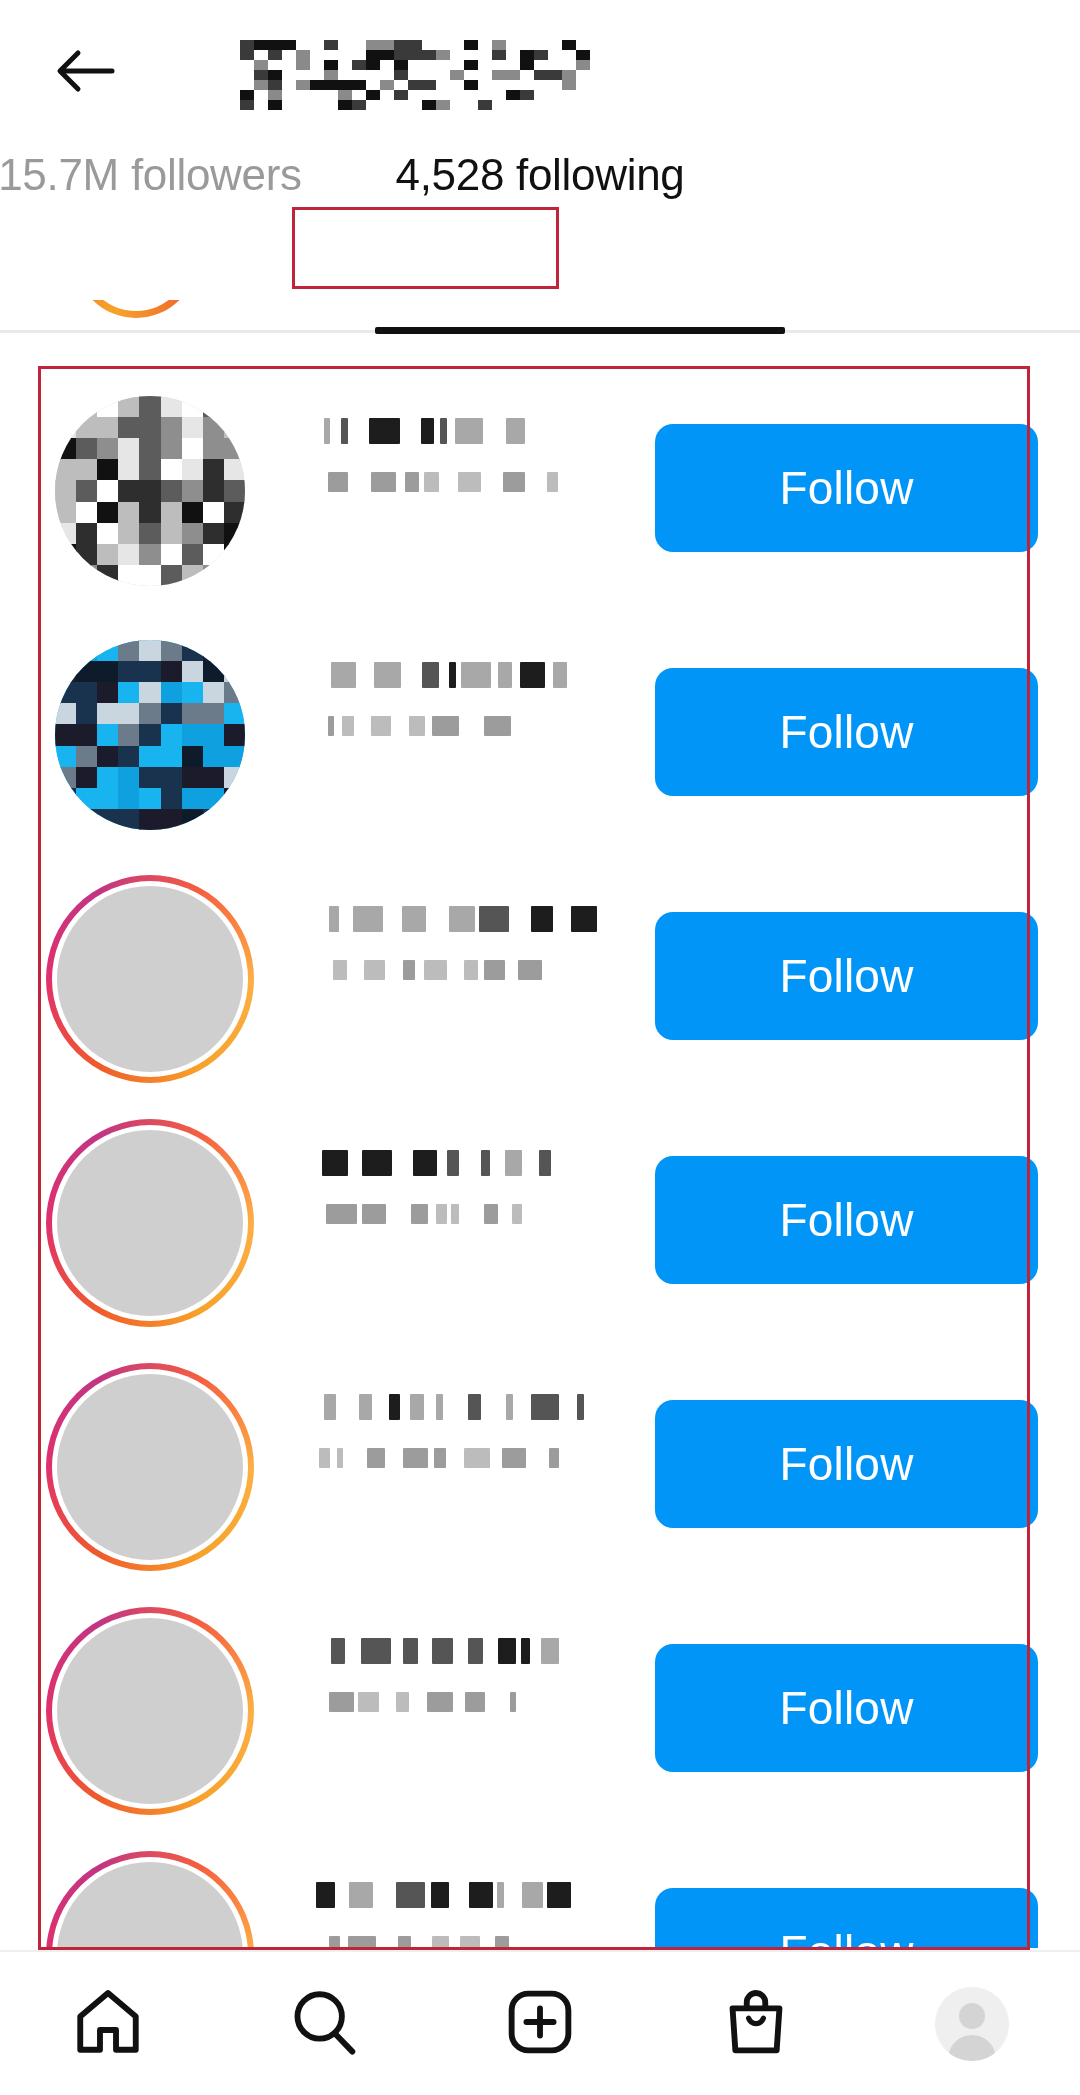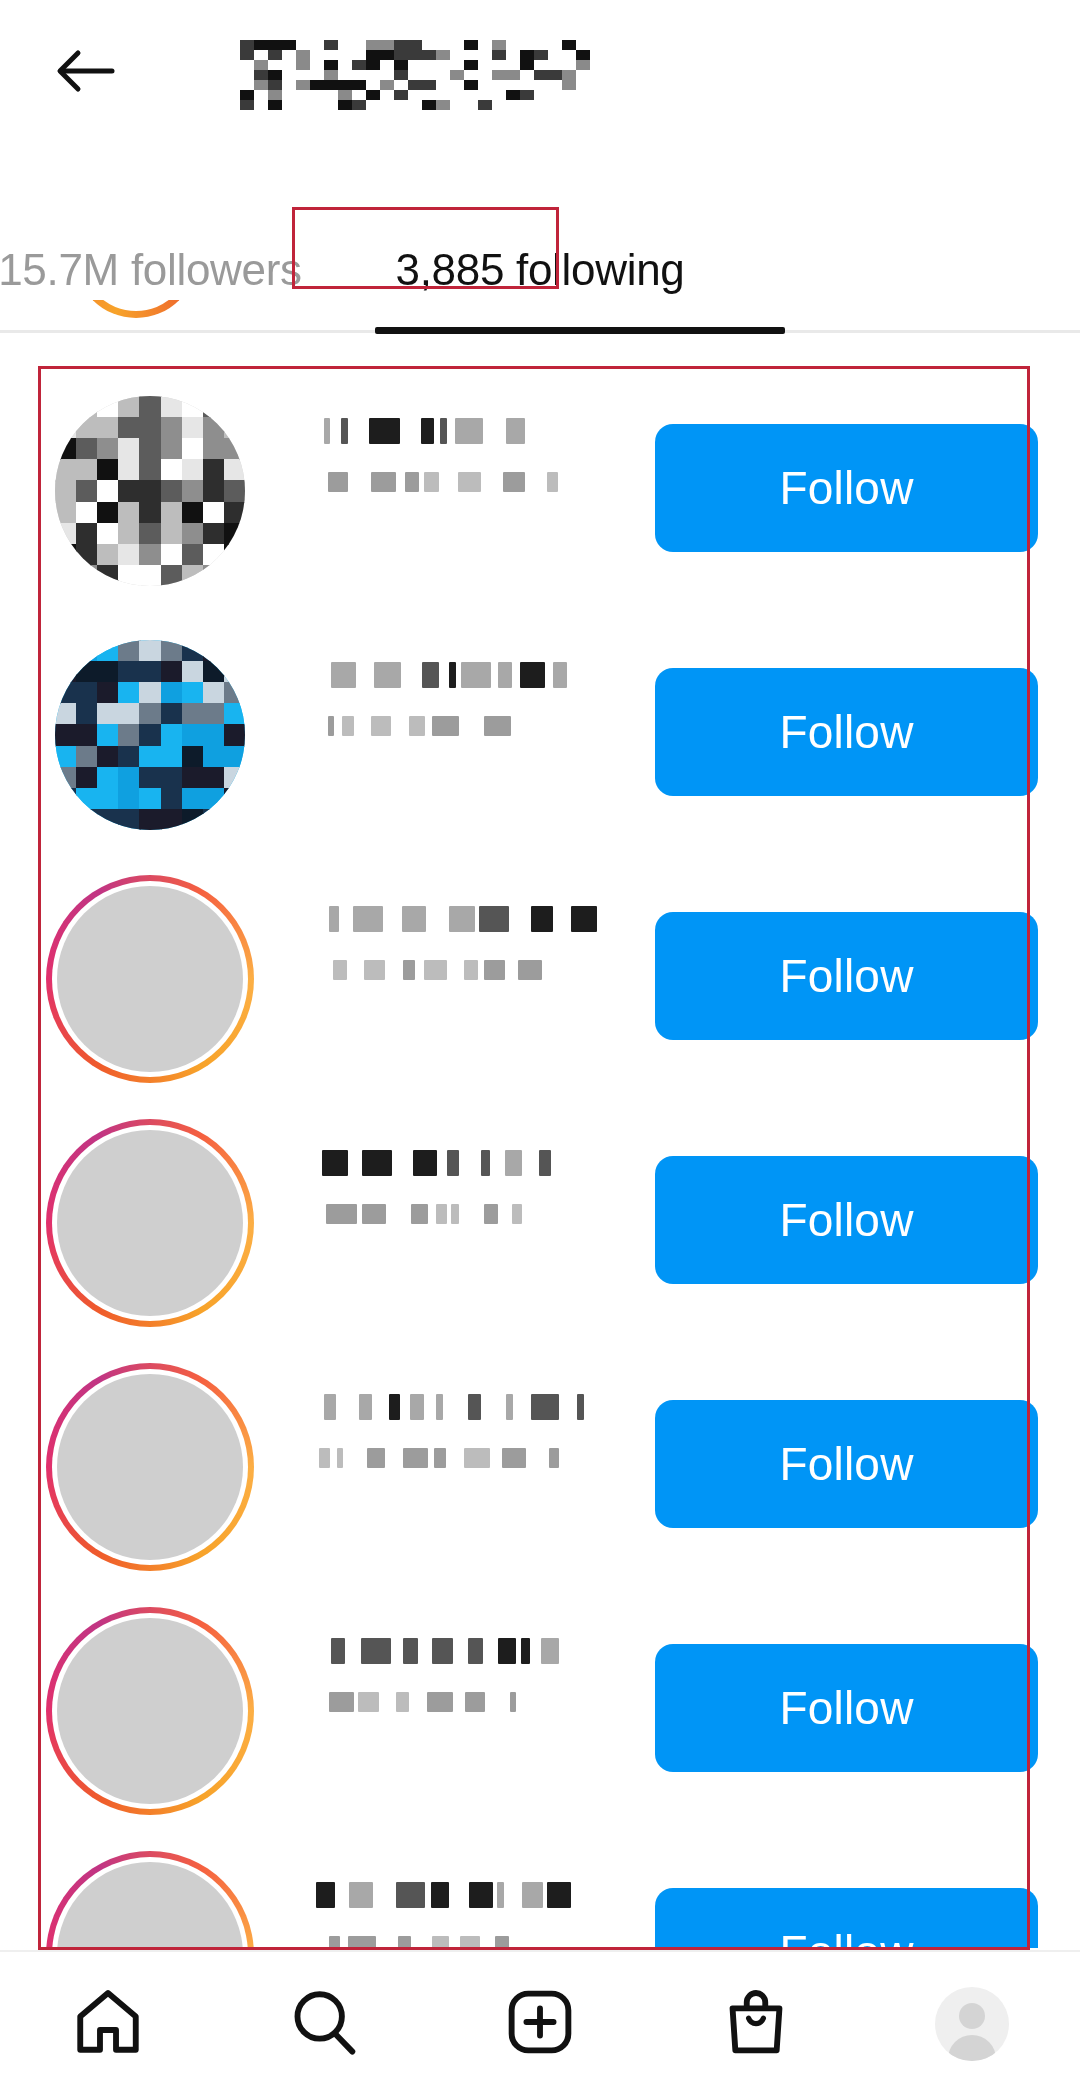--- a/index.html
+++ b/index.html
@@ -32,21 +32,21 @@
   .redact i {
     position:absolute; display:block; background:#111;
   }
 
   
   .tabs {
     position:absolute; left:0; top:150px; width:1080px; height:185px;
   }
   .tab {
     position:absolute; top:0; height:145px;
-    display:flex; align-items:flex-end; justify-content:center;
+    display:flex; align-items:flex-start; justify-content:center;
     font-size:44px; color:#9a9a9a; letter-spacing:-0.3px;
     cursor:pointer; white-space:nowrap;
   }
   .tab.t0 { left:0px;   width:300px; }
   .tab.t1 { left:300px; width:480px; color:#111; font-weight:400; }
   .tab.t2 { left:780px; width:300px; }
   .tab-underline {
     position:absolute; left:375px; top:327px; width:410px; height:7px;
     background:#111; border-radius:2px;
   }
@@ -241,21 +241,21 @@
           <i style="left: 238px; top: 60px; width: 14px; height: 10px; background: rgb(58, 58, 58);"></i>
         </span>
     </div>
   </div>
 
   <div class="tabs">
     <div class="tab t0">
       <span>15.7M followers</span>
     </div>
     <div class="tab t1">
-      <span>3,885 following</span>
+      <span>4,528 following</span>
     </div>
   </div>
   <div class="tabs-divider"></div>
   <div class="tab-underline"></div>
 
   <div class="top-partial">
     <div class="ring"></div>
   </div>
 
   <div class="list" id="list">

